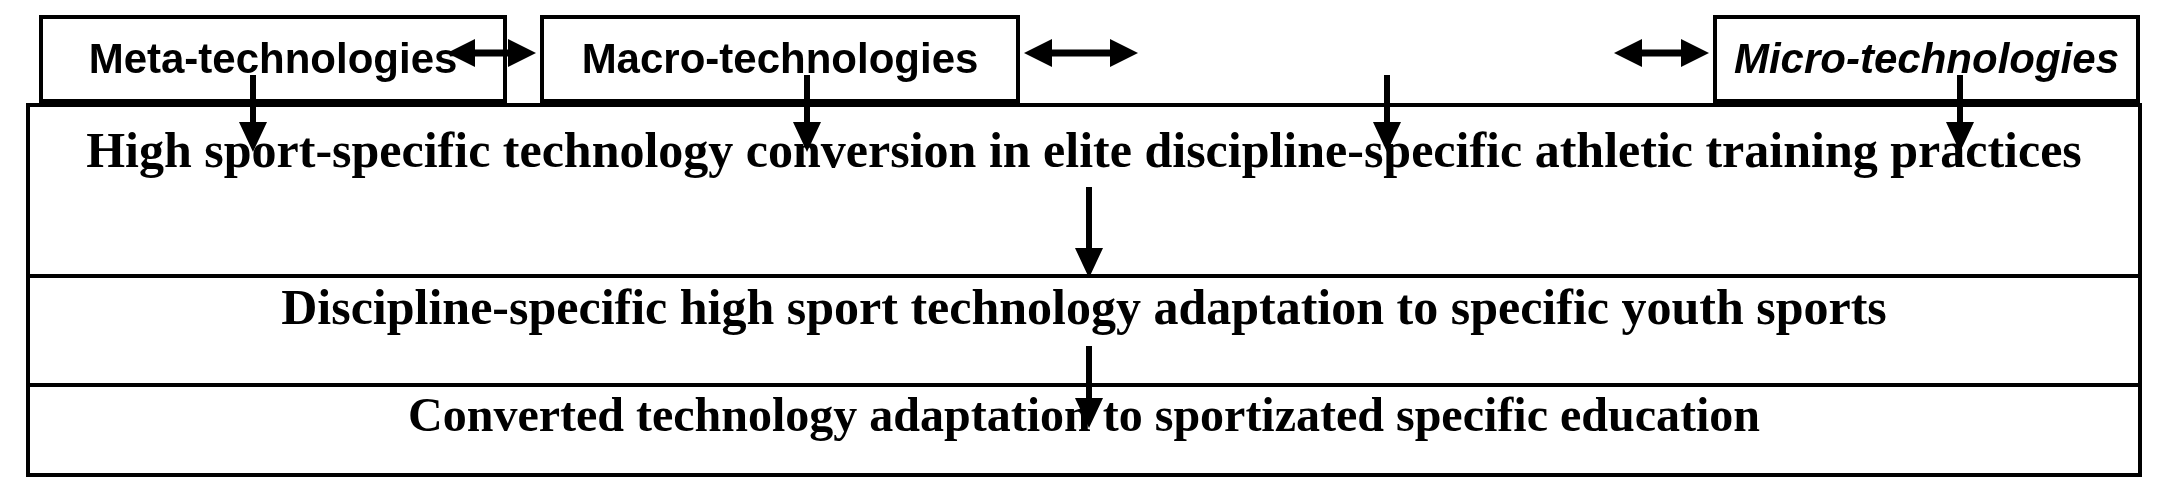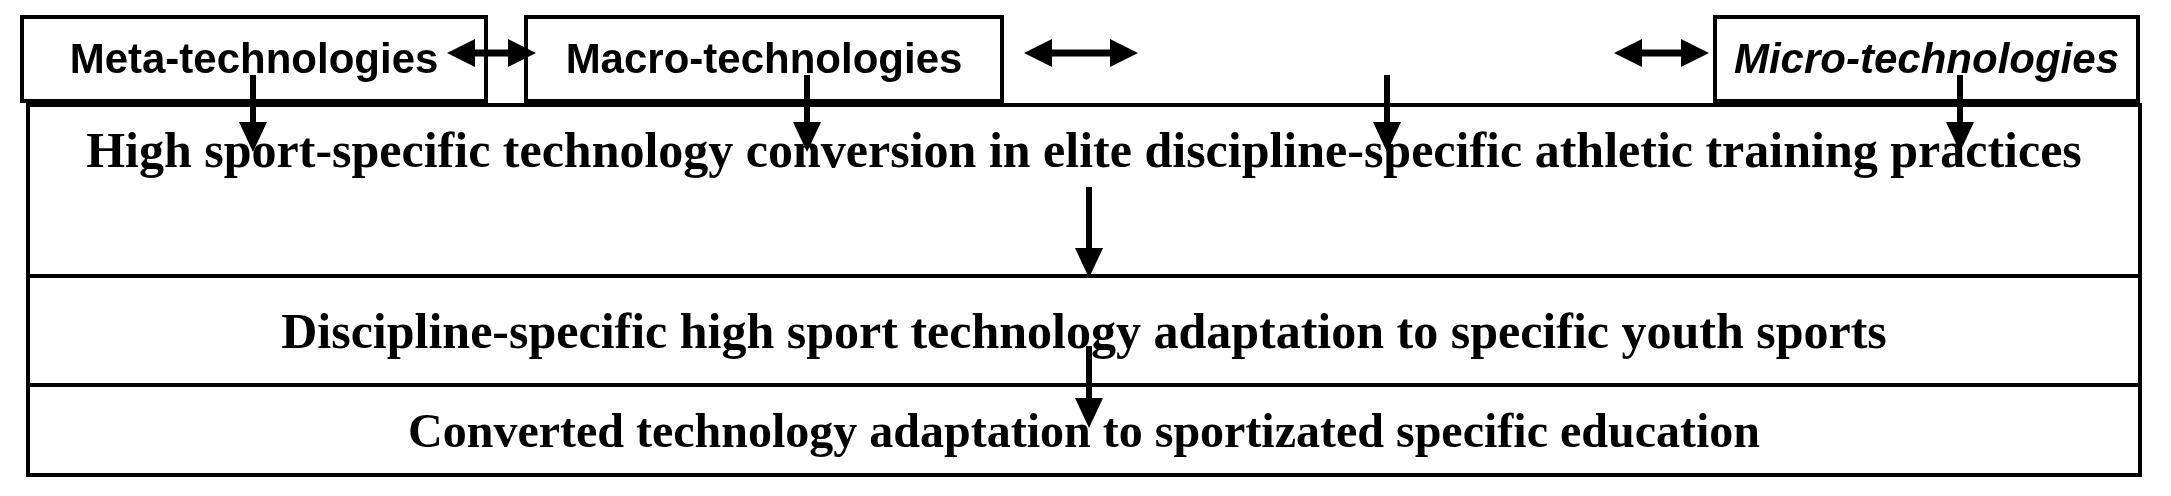--- a/index.html
+++ b/index.html
@@ -19,21 +19,21 @@
     width: 2116px;
     height: 374px;
     border: 4px solid #000000;
     box-sizing: border-box;
     background: #ffffff;
   }
   .row {
     box-sizing: border-box;
     display: flex;
     justify-content: center;
-    align-items: center;
+    align-items: flex-start;
     font-family: "Liberation Serif", serif;
     font-weight: bold;
     white-space: nowrap;
     color: #000000;
   }
   .row .fit { display: inline-block; }
   .row-1 {
     height: 171px;
     border-bottom: 4px solid #000000;
     align-items: flex-start;
@@ -57,22 +57,22 @@
     box-sizing: border-box;
     background: #ffffff;
     display: flex;
     align-items: center;
     justify-content: center;
     font-weight: bold;
     font-size: 42px;
     white-space: nowrap;
     z-index: 2;
   }
-  #box-meta  { left: 20px;   width: 468px; align-items: center; }
-  #box-macro { left: 524px;  width: 480px; }
+  #box-meta  { left: 39px;   width: 468px; align-items: center; }
+  #box-macro { left: 540px;  width: 480px; }
   #box-meso  { left: 1142px; width: 468px; }
   #box-micro { left: 1713px; width: 427px; font-style: italic; }
   svg.overlay {
     position: absolute;
     left: 0; top: 0;
     width: 2171px;
     height: 496px;
     z-index: 3;
     pointer-events: none;
   }

